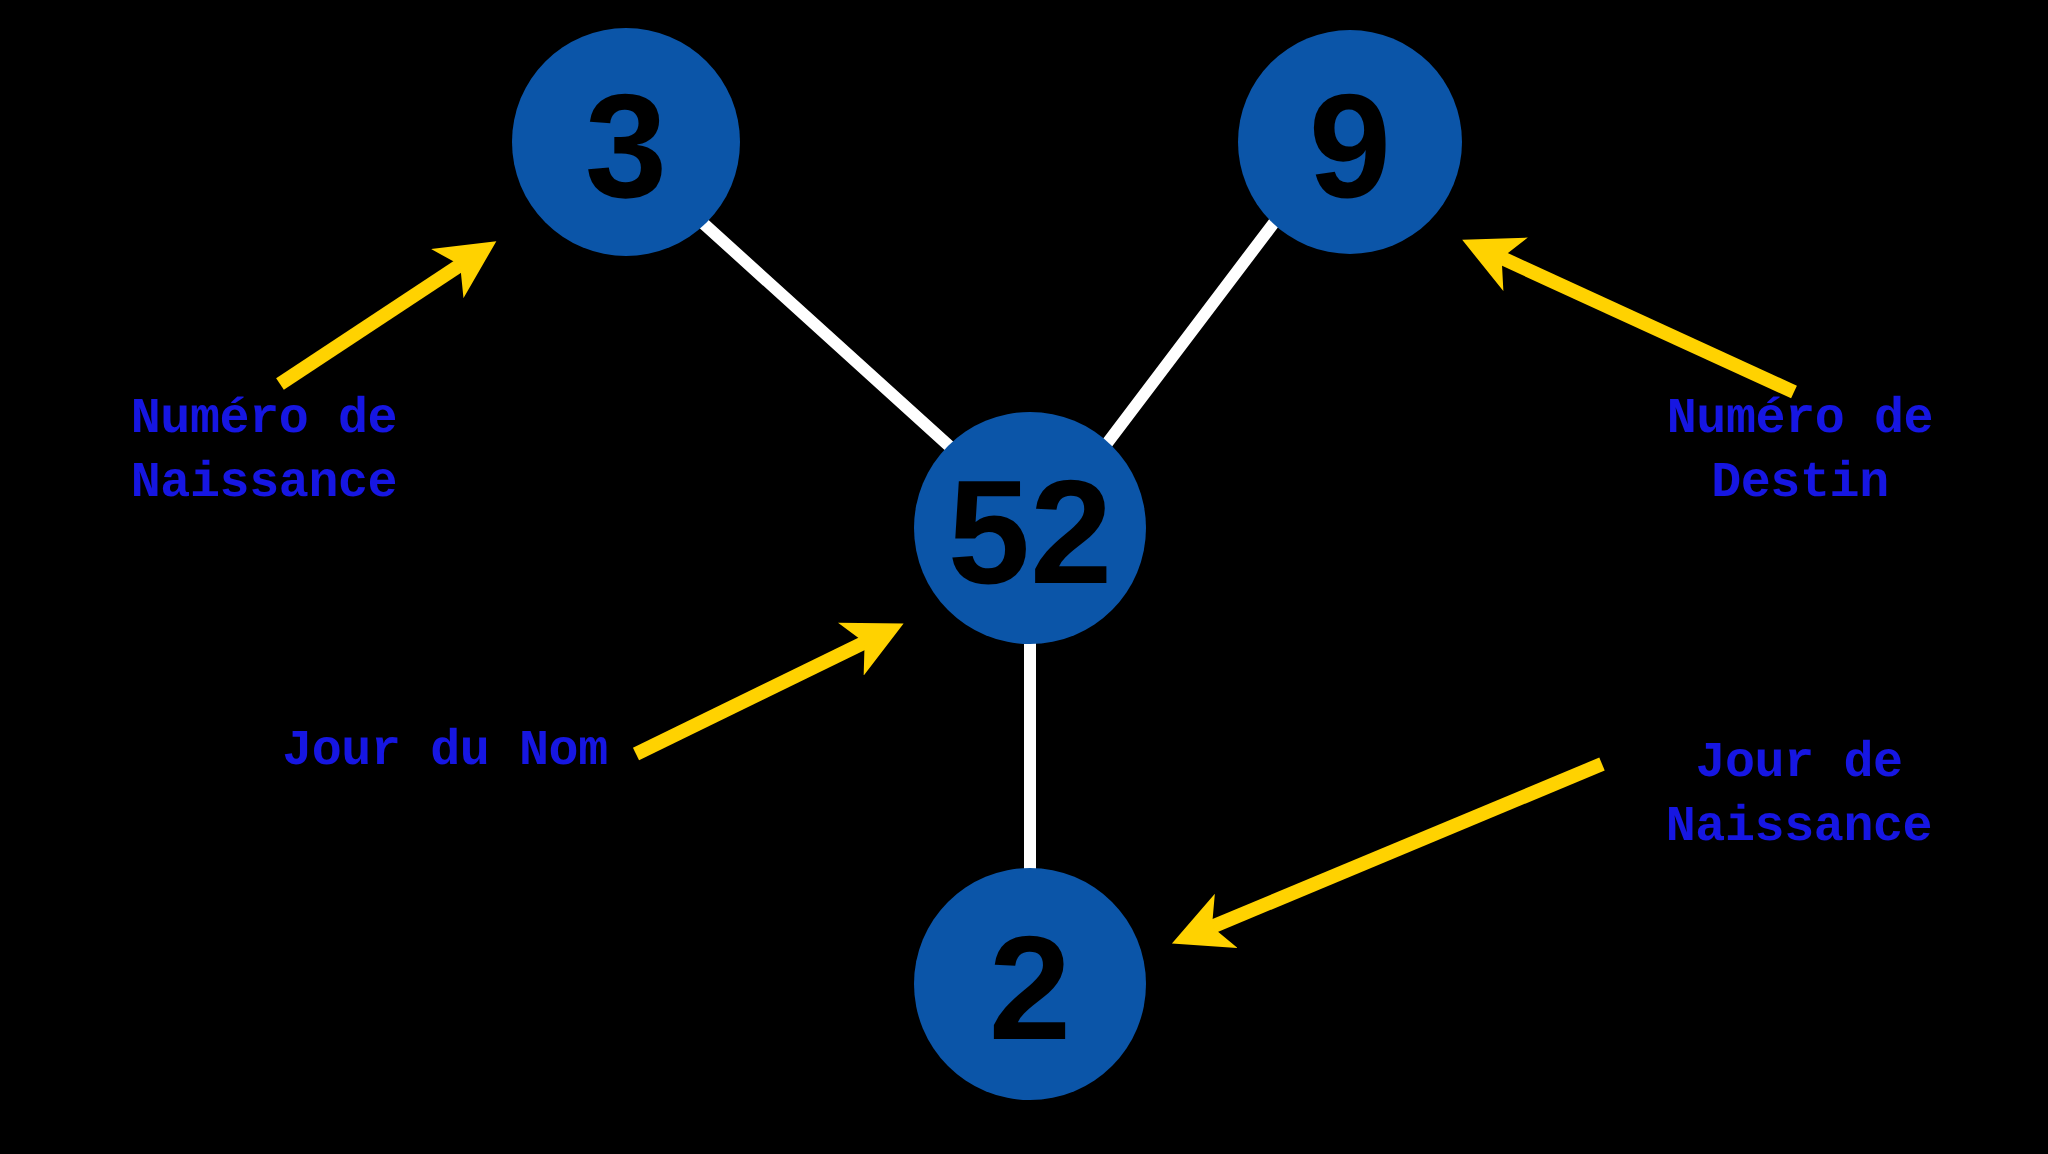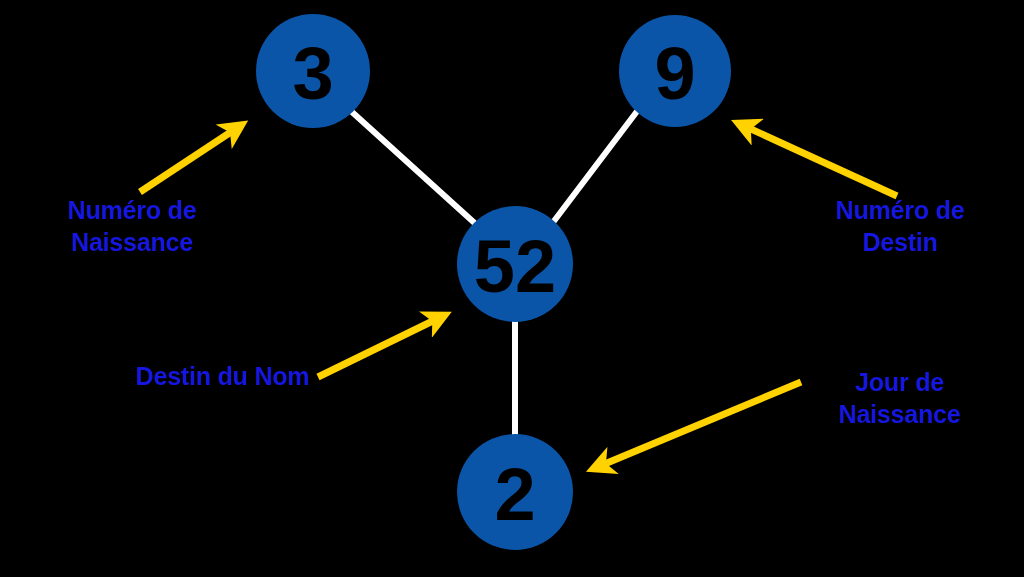--- a/index.html
+++ b/index.html
@@ -26,21 +26,21 @@
   }
   .node-text {
     font-family: "Liberation Sans", sans-serif;
     font-weight: bold;
     fill: #000000;
     text-anchor: middle;
     dominant-baseline: central;
   }
   .label-text {
     position: absolute;
-    font-family: Liberation Sans, sans-serif;
+    font-family: Liberation Mono, monospace;
     font-weight: bold;
     font-size: 25px;
     line-height: 1.28;
     color: #1616E2;
     text-align: center;
     white-space: pre;
     letter-spacing: -0.2px;
   }
   #label-numero-naissance {
     left: 32px;
@@ -109,18 +109,18 @@
       <line x1="801" y1="382" x2="595" y2="468" stroke="#FFD200" stroke-width="7" marker-end="url(#arrowhead)"></line>
     </g>
   </svg>
 
   <div class="label-text" id="label-numero-naissance">Numéro de
 Naissance</div>
 
   <div class="label-text" id="label-numero-destin">Numéro de
 Destin</div>
 
-  <div class="label-text" id="label-total-nom">Destin du Nom</div>
+  <div class="label-text" id="label-total-nom">Jour du Nom</div>
 
   <div class="label-text" id="label-jour-naissance">Jour de
 Naissance</div>
 
 </div>
 
 </body></html>

